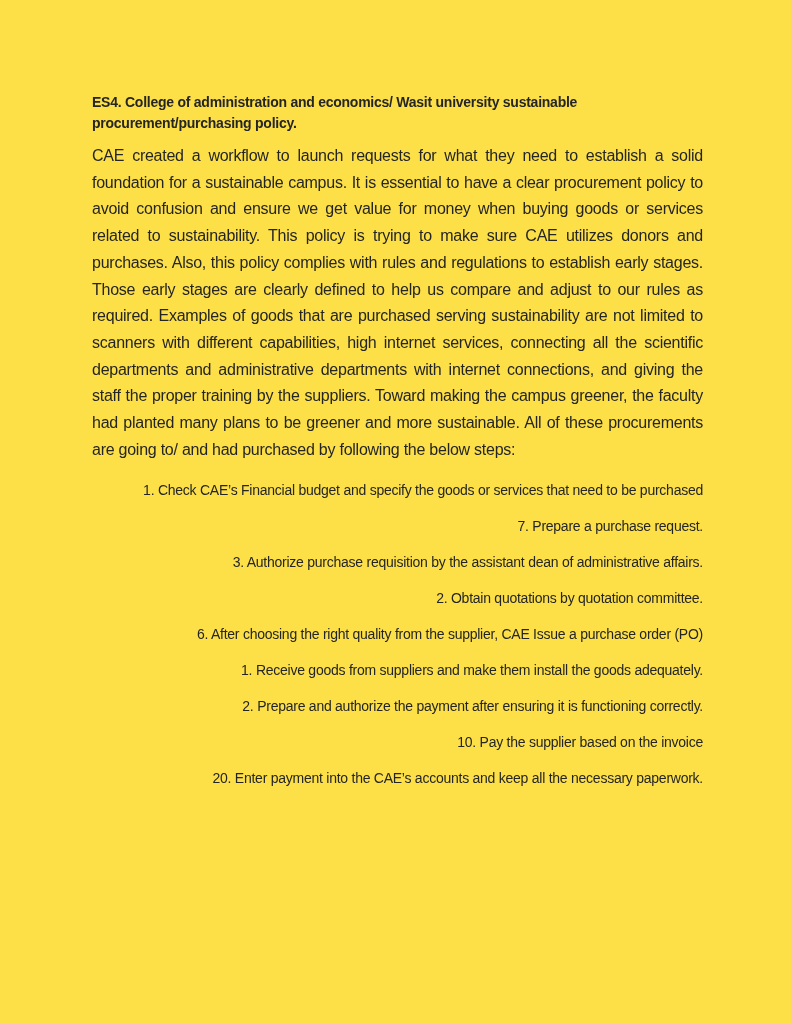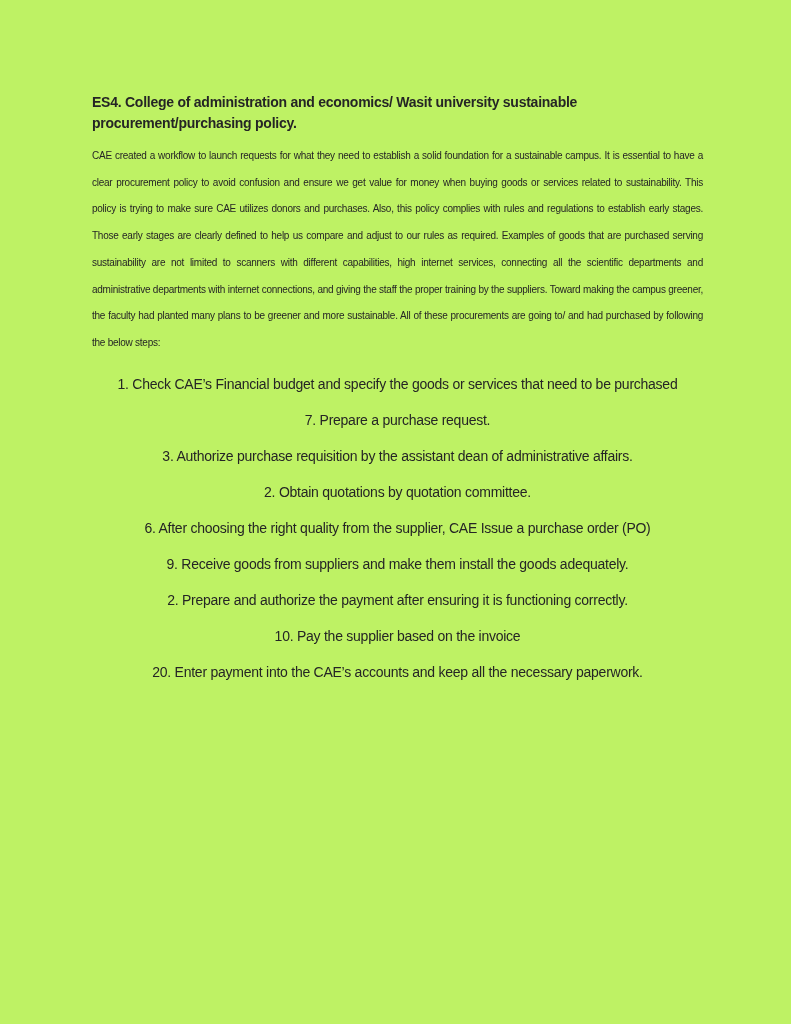--- a/index.html
+++ b/index.html
@@ -4,62 +4,62 @@
 <style>
   html, body {
     margin: 0;
     padding: 0;
     background: #ffffff;
   }
   .page {
     position: relative;
     width: 791px;
     height: 1024px;
-    background: #bef264;
+    background: #fde047;
     box-sizing: border-box;
     padding: 92px 88px 40px 92px;
     font-family: "Liberation Sans", sans-serif;
     color: #252525;
     overflow: hidden;
   }
   .doc-heading {
     font-size: 14px;
     font-weight: bold;
     line-height: 21px;
     letter-spacing: -0.25px;
     margin: 0 0 9px 0;
   }
   .doc-intro {
-    font-size: 10px;
+    font-size: 16px;
     line-height: 26.7px;
     letter-spacing: -0.25px;
     text-align: justify;
     margin: 4px 0 14px 0;
   }
   .doc-step {
     font-size: 14px;
     line-height: 26.5px;
     letter-spacing: -0.25px;
-    text-align: center;
+    text-align: right;
     margin: 0 0 9.5px 0;
   }
 </style>
 </head>
 <body>
 
 <div class="page">
   <h1 class="doc-heading">ES4. College of administration and economics/ Wasit university sustainable procurement/purchasing policy.</h1>
 
   <p class="doc-intro">CAE created a workflow to launch requests for what they need to establish a solid foundation for a sustainable campus. It is essential to have a clear procurement policy to avoid confusion and ensure we get value for money when buying goods or services related to sustainability. This policy is trying to make sure CAE utilizes donors and purchases. Also, this policy complies with rules and regulations to establish early stages. Those early stages are clearly defined to help us compare and adjust to our rules as required. Examples of goods that are purchased serving sustainability are not limited to scanners with different capabilities, high internet services, connecting all the scientific departments and administrative departments with internet connections, and giving the staff the proper training by the suppliers. Toward making the campus greener, the faculty had planted many plans to be greener and more sustainable. All of these procurements are going to/ and had purchased by following the below steps:</p>
 
   <div>
 
   <p class="doc-step">1. Check CAE’s Financial budget and specify the goods or services that need to be purchased</p>
       <p class="doc-step">7. Prepare a purchase request.</p>
       <p class="doc-step">3. Authorize purchase requisition by the assistant dean of administrative affairs.</p>
       <p class="doc-step">2. Obtain quotations by quotation committee.</p>
       <p class="doc-step">6. After choosing the right quality from the supplier, CAE Issue a purchase order (PO)</p>
-      <p class="doc-step">9. Receive goods from suppliers and make them install the goods adequately.</p>
+      <p class="doc-step">1. Receive goods from suppliers and make them install the goods adequately.</p>
       <p class="doc-step">2. Prepare and authorize the payment after ensuring it is functioning correctly.</p>
       <p class="doc-step">10. Pay the supplier based on the invoice</p>
       <p class="doc-step">20. Enter payment into the CAE’s accounts and keep all the necessary paperwork.</p>
     </div>
 </div>
 
 </body></html>

